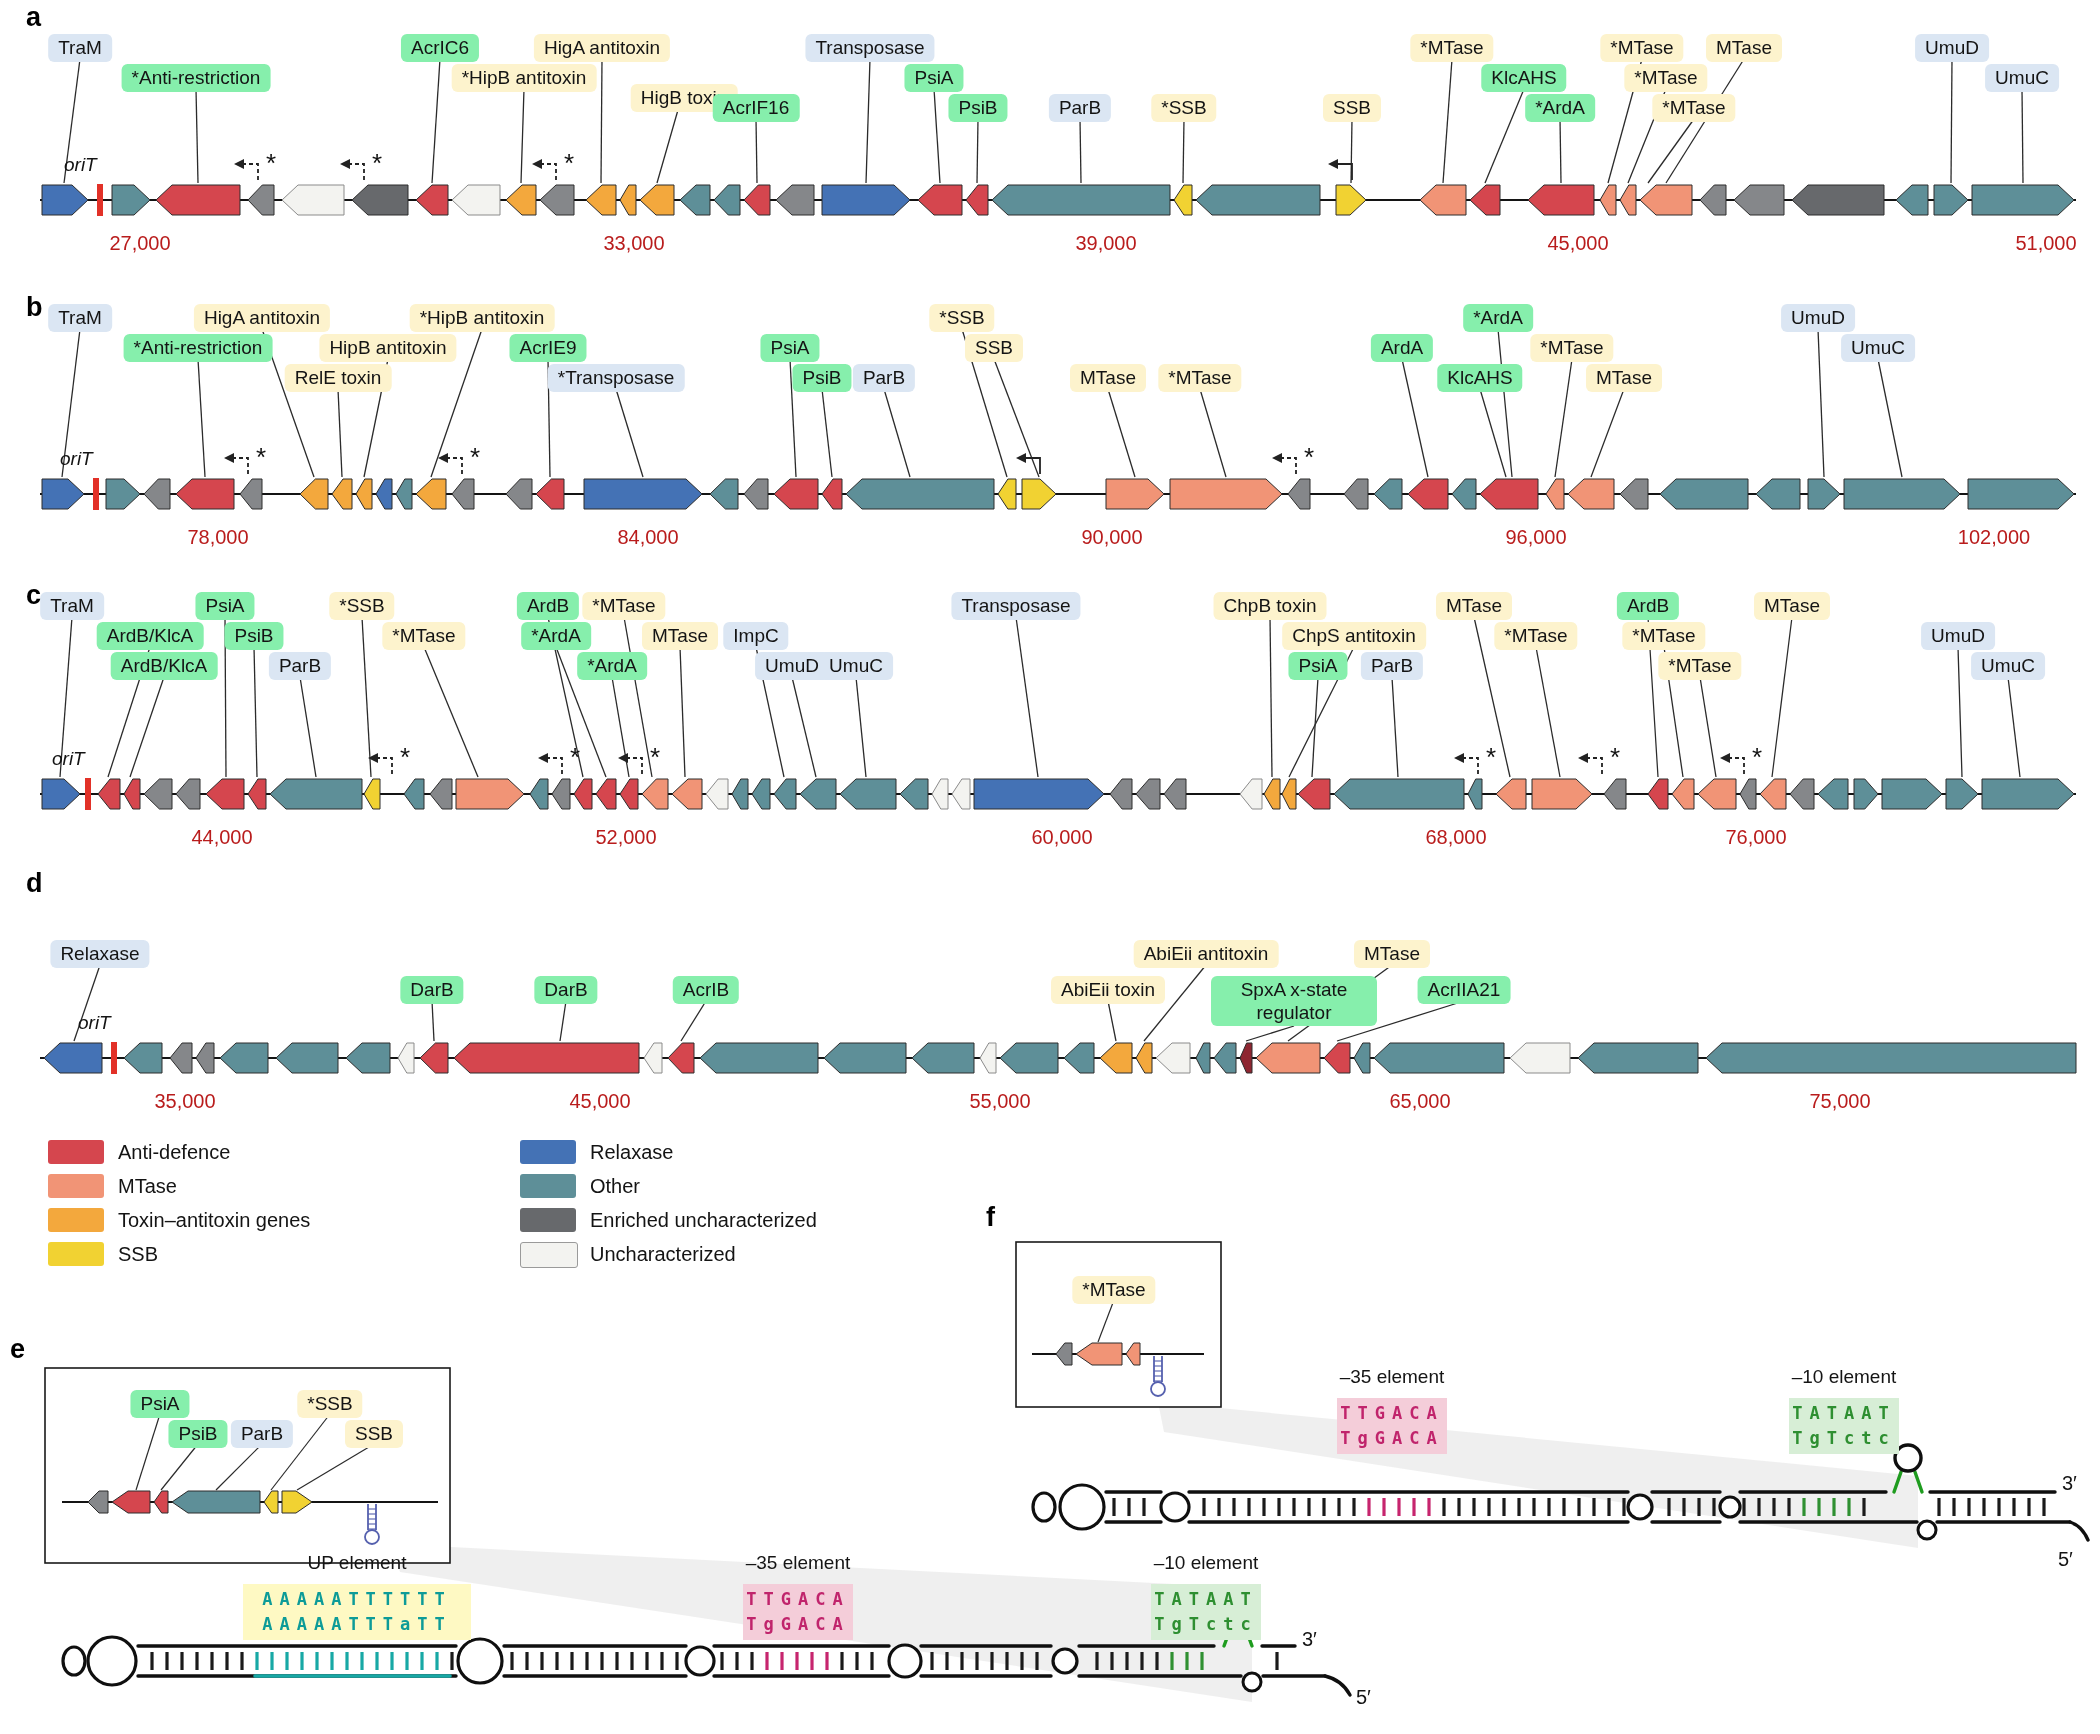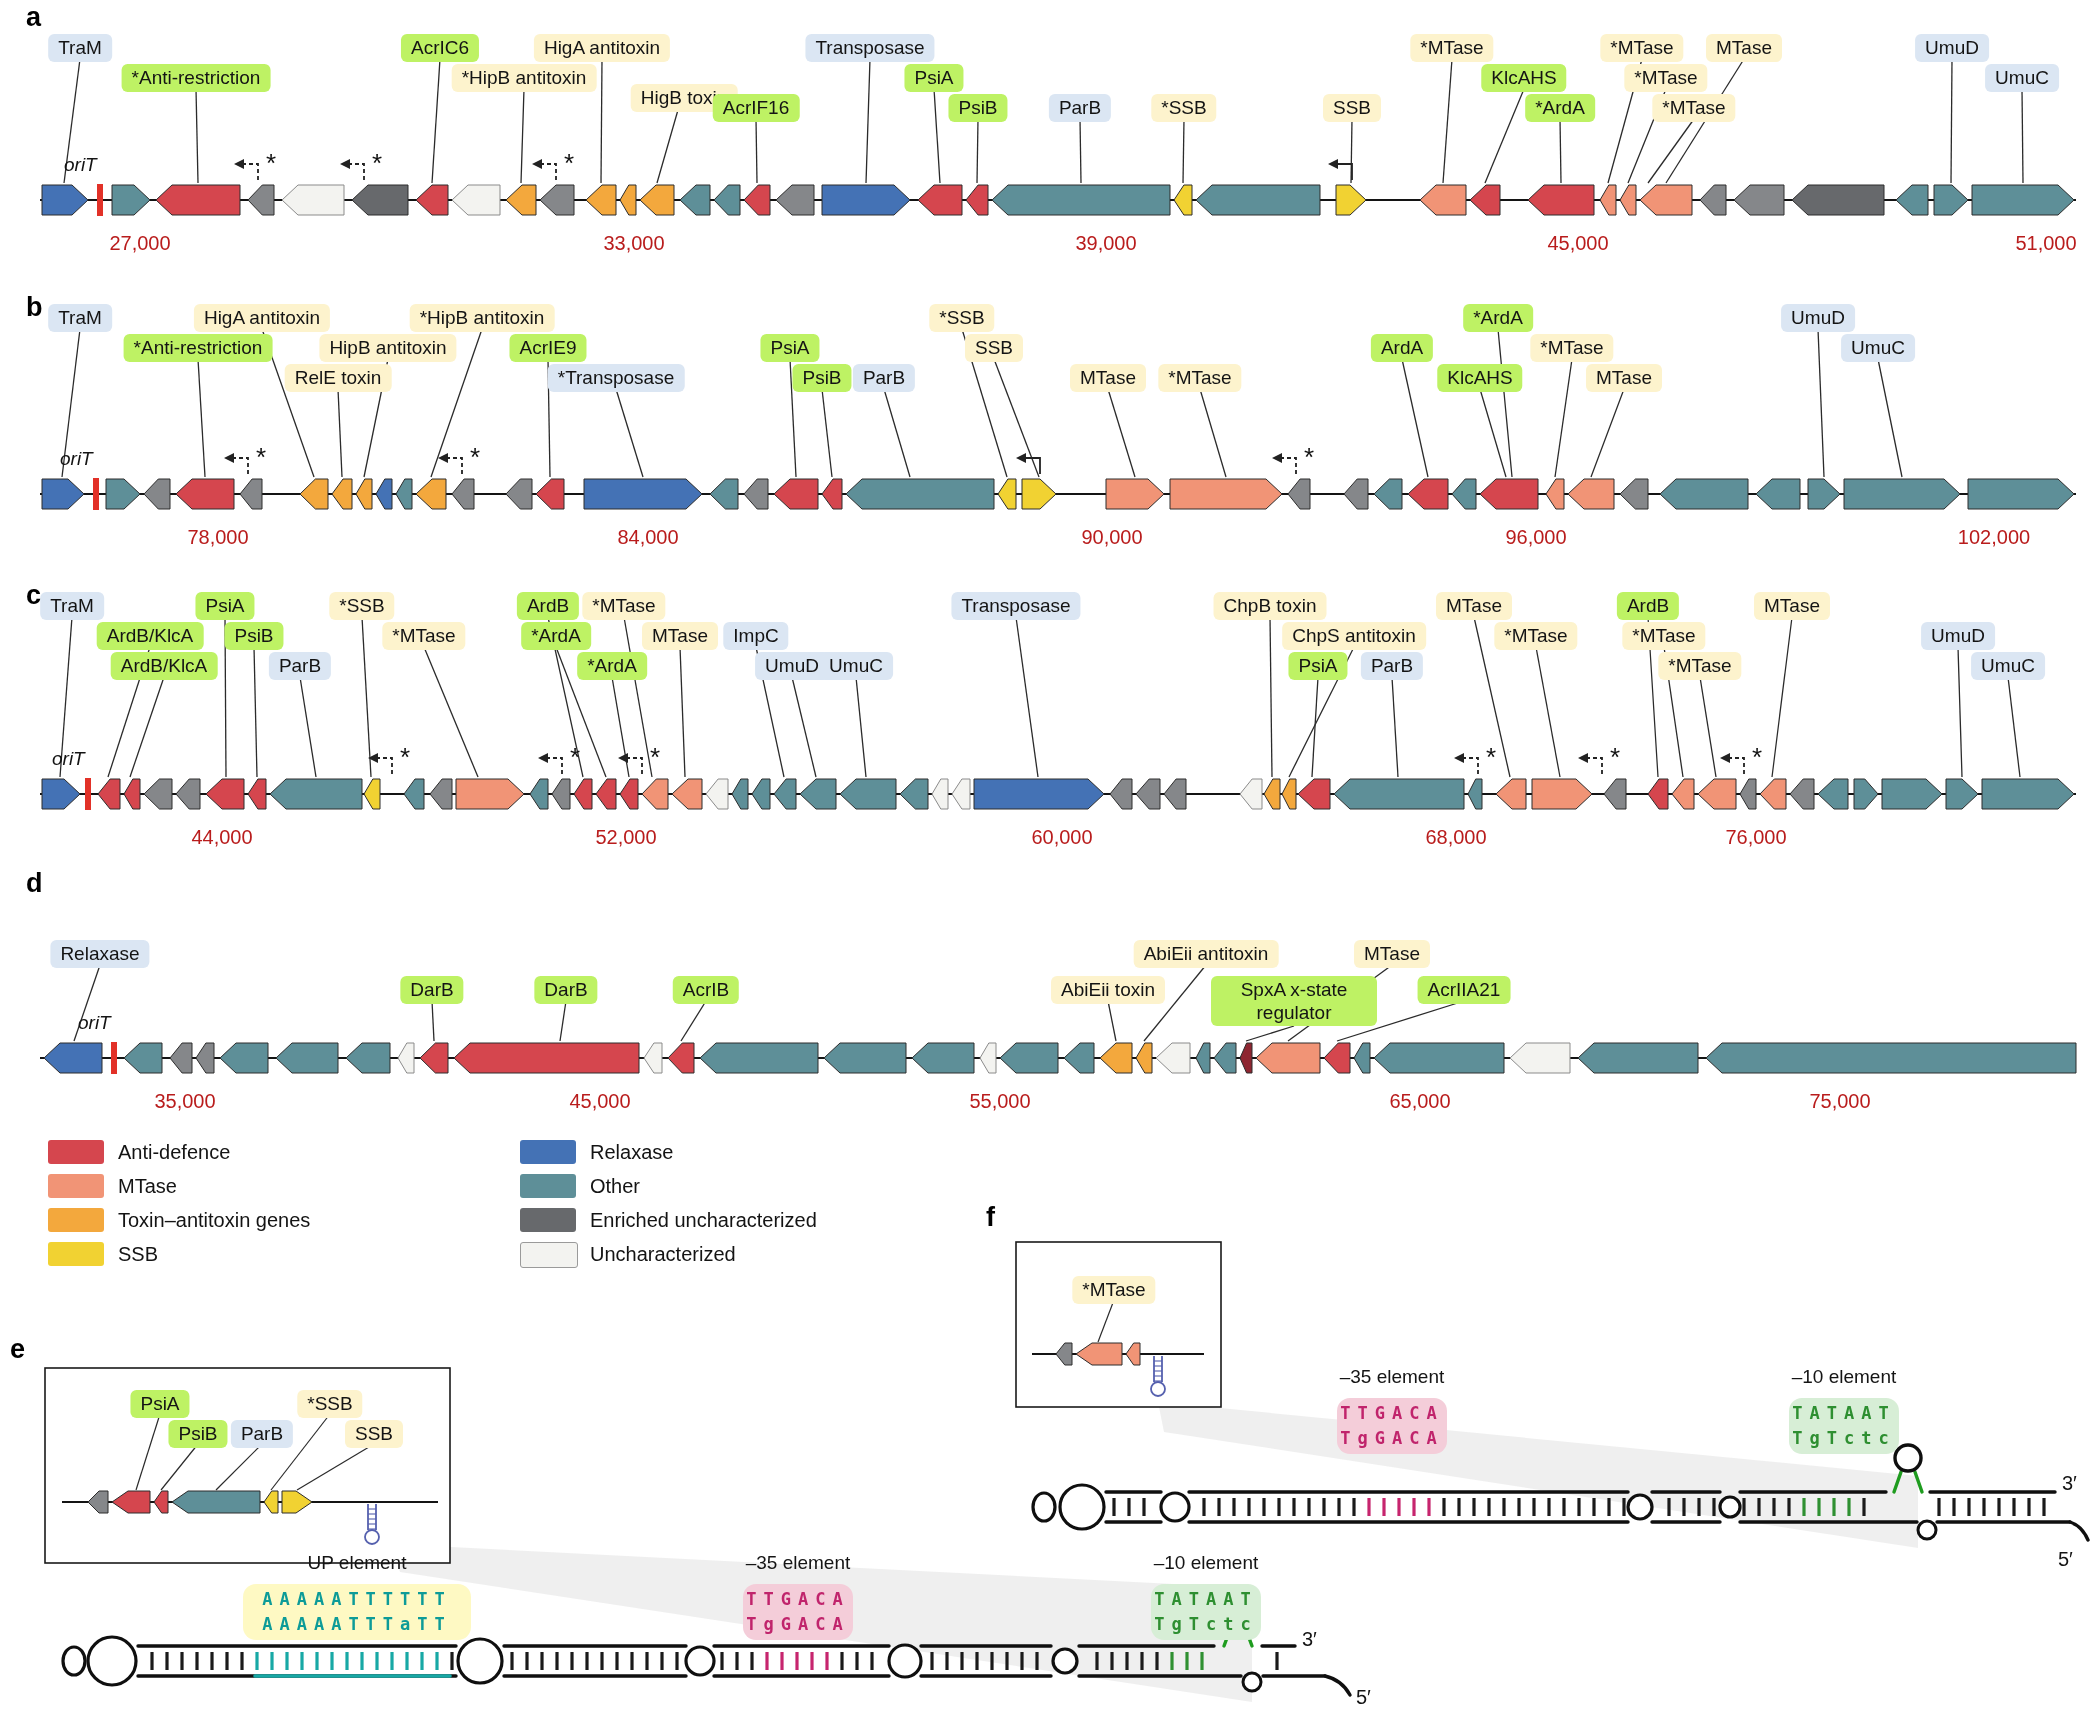--- a/index.html
+++ b/index.html
@@ -4,27 +4,27 @@
 <style>
   html,body{margin:0;padding:0;background:#fff}
   .page{position:relative;width:2100px;height:1734px;background:#fff;
         font-family:"Liberation Sans",sans-serif;overflow:hidden}
   #scene{position:absolute;left:0;top:0}
   #labels{position:absolute;left:0;top:0;width:100%;height:100%}
   #labels > div{position:absolute}
   .glabel{transform:translateX(-50%);padding:2px 10px;border-radius:6px;
           font-size:19px;line-height:24px;white-space:nowrap;color:#141414}
   .glabel.two{white-space:normal;width:150px;text-align:center;line-height:23px;padding:2px 8px}
-  .bg-pink{background:#bef264}.bg-yellow{background:#fdf3cd}.bg-blue{background:#dbe6f3}
+  .bg-pink{background:#86efac}.bg-yellow{background:#fdf3cd}.bg-blue{background:#dbe6f3}
   .tick-num{transform:translateX(-50%);font-size:20px;color:#b91c1c}
   .panel-letter{font-size:27px;font-weight:bold;color:#000}
   .orit{font-style:italic;font-size:19px;color:#141414}
   .legend-swatch{width:56px;height:24px;border-radius:3px}
   .legend-label{font-size:20px;color:#141414;line-height:24px}
-  .seqbox{position:absolute;padding:3px 0;border-radius:13px}
+  .seqbox{position:absolute;padding:3px 0;border-radius:0}
   .seqrow{font-family:"DejaVu Sans Mono",monospace;font-weight:bold;font-size:17px;
           letter-spacing:7px;line-height:25px;text-align:center}
   .seq-teal{color:#0d9b98}.seq-pink{color:#c0246c}.seq-green{color:#2e8f31}
   .box-teal{background:#fef9c3}.box-pink{background:#f4cdd9}.box-green{background:#d7eed6}
   .seq-title{position:absolute;transform:translateX(-50%);font-size:19px;color:#141414;white-space:nowrap}
   .prime{position:absolute;font-size:20px;color:#141414}
   svg text{font-family:"Liberation Sans",sans-serif}
 </style>
 </head>
 <body>

